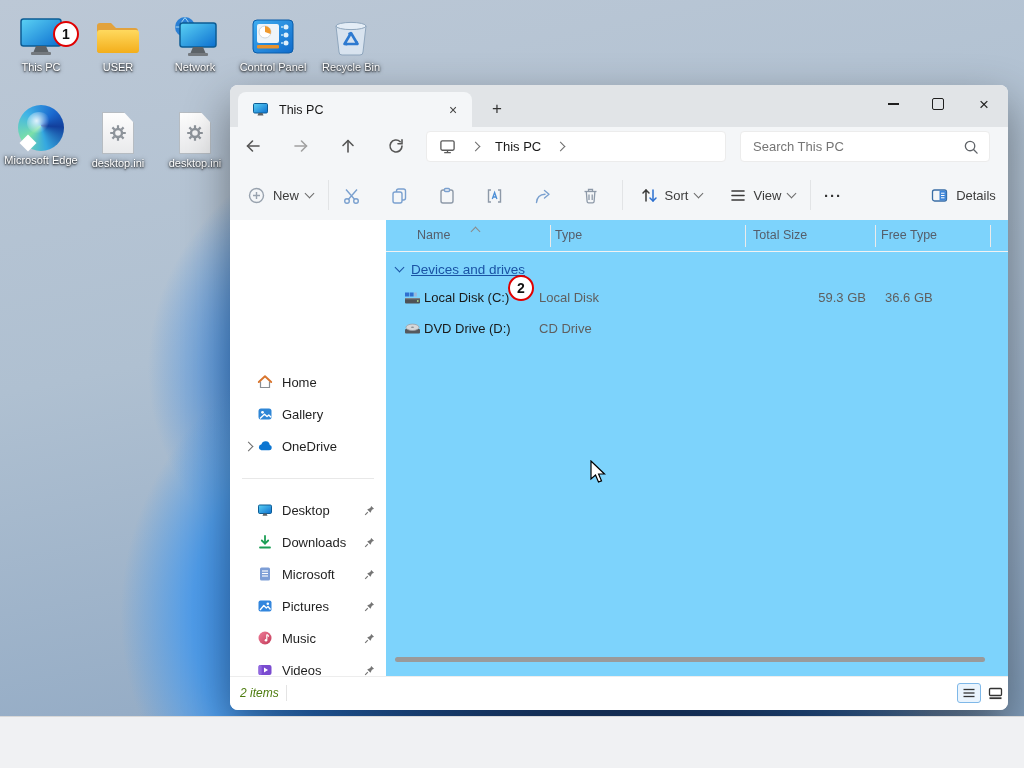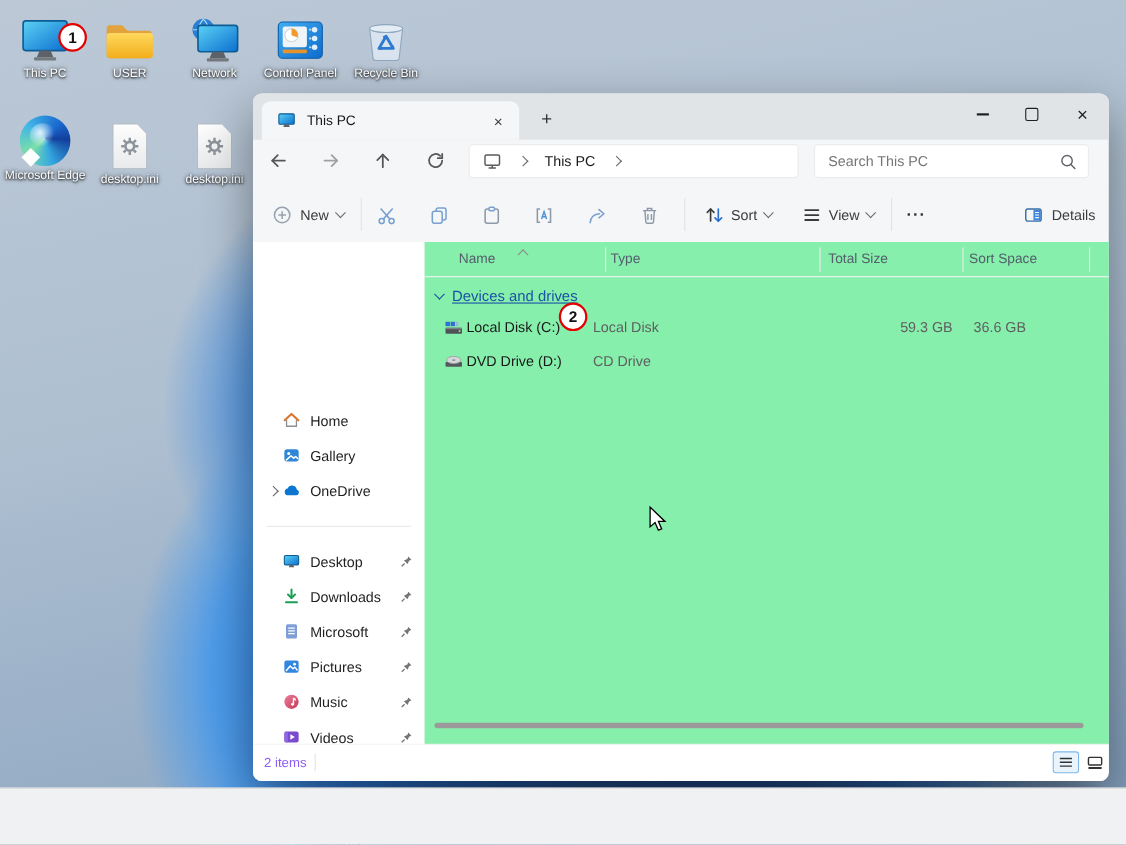--- a/index.html
+++ b/index.html
@@ -77,37 +77,37 @@
   .sitem{position:absolute;left:4px;width:148px;height:28px;border-radius:4px;display:flex;
          align-items:center;padding:0 6px 0 6px;box-sizing:border-box;}
   .sitem.sel{background:#ececec;}
   .schv{width:16px;display:flex;align-items:center;justify-content:center;}
   .sico{width:18px;height:16px;margin-right:8px;display:flex;align-items:center;justify-content:center;}
   .slabel{flex:1;font-size:13px;color:#1f1f1f;}
   .spin{width:14px;display:flex;align-items:center;justify-content:center;}
   .sdiv{position:absolute;left:12px;right:12px;height:1px;background:#e8e8e8;}
 
   
-  .list{position:absolute;left:156px;top:135px;right:0;bottom:33px;background:#86efac;}
+  .list{position:absolute;left:156px;top:135px;right:0;bottom:33px;background:#7dd3fc;}
   .lheader{position:absolute;top:0;left:0;right:0;height:31px;border-bottom:1px solid #f2f2f2;
            color:#555e6b;font-size:12.5px;}
   .csep{position:absolute;top:5px;width:1px;height:22px;background:#ebebeb;}
   .group{position:absolute;left:0;top:38px;height:22px;display:flex;align-items:center;gap:8px;padding-left:10px;}
   .grouplabel{color:#1a53a5;font-size:13.5px;text-decoration:underline;}
   .frow{position:absolute;left:0;right:0;height:27px;}
   .fname{position:absolute;left:38px;top:6px;color:#191919;}
   .ftype{position:absolute;left:153px;top:6px;color:#5f5f5f;text-align:right;}
   .ftot{position:absolute;left:370px;width:110px;top:6px;text-align:right;color:#5f5f5f;}
   .ffree{position:absolute;left:499px;width:110px;top:6px;text-align:left;color:#5f5f5f;}
   .hthumb{position:absolute;left:9px;top:437px;width:590px;height:5px;background:#9a9a9a;border-radius:3px;}
 
   
   .statusbar{position:absolute;left:0;right:0;bottom:0;height:33px;background:#fff;
              border-top:1px solid #ededed;border-radius:0 0 8px 8px;}
-  .scount{position:absolute;left:10px;top:9px;font-size:12px;color:#8b5cf6;}
+  .scount{position:absolute;left:10px;top:9px;font-size:12px;color:#4d7c0f;font-style:italic;}
   .sbdiv{position:absolute;left:56px;top:8px;width:1px;height:16px;background:#e4e4e4;}
   .vt{position:absolute;top:6px;width:24px;height:20px;border-radius:3px;display:flex;
       align-items:center;justify-content:center;box-sizing:border-box;}
   .vt.on{border:1px solid #7fb8e8;background:#eaf4fd;}
 
   
   .taskbar{position:absolute;left:0;top:716px;width:1024px;height:52px;background:#f0f1f3;
            border-top:1px solid #d8d8d8;z-index:20;}
 </style>
 </head>
@@ -616,21 +616,21 @@
         <span class="slabel">Network</span>
       </div>
     </div>
 
     <div class="list">
       <div class="lheader">
         <span class="abs" style="left:31px;top:8px">Name</span>
         <span class="chv up abs" style="left:86px;top:8px;border-color:#8a8a8a"></span>
         <span class="abs" style="left:169px;top:8px">Type</span>
         <span class="abs" style="left:367px;top:8px">Total Size</span>
-        <span class="abs" style="left:495px;top:8px">Sort Space</span>
+        <span class="abs" style="left:495px;top:8px">Free Type</span>
         <span class="csep" style="left:164px"></span>
         <span class="csep" style="left:359px"></span>
         <span class="csep" style="left:489px"></span>
         <span class="csep" style="left:604px"></span>
       </div>
 
       <div class="group">
         <span class="chv down" style="border-color:#1a53a5"></span>
         <span class="grouplabel">Devices and drives</span>
       </div>

